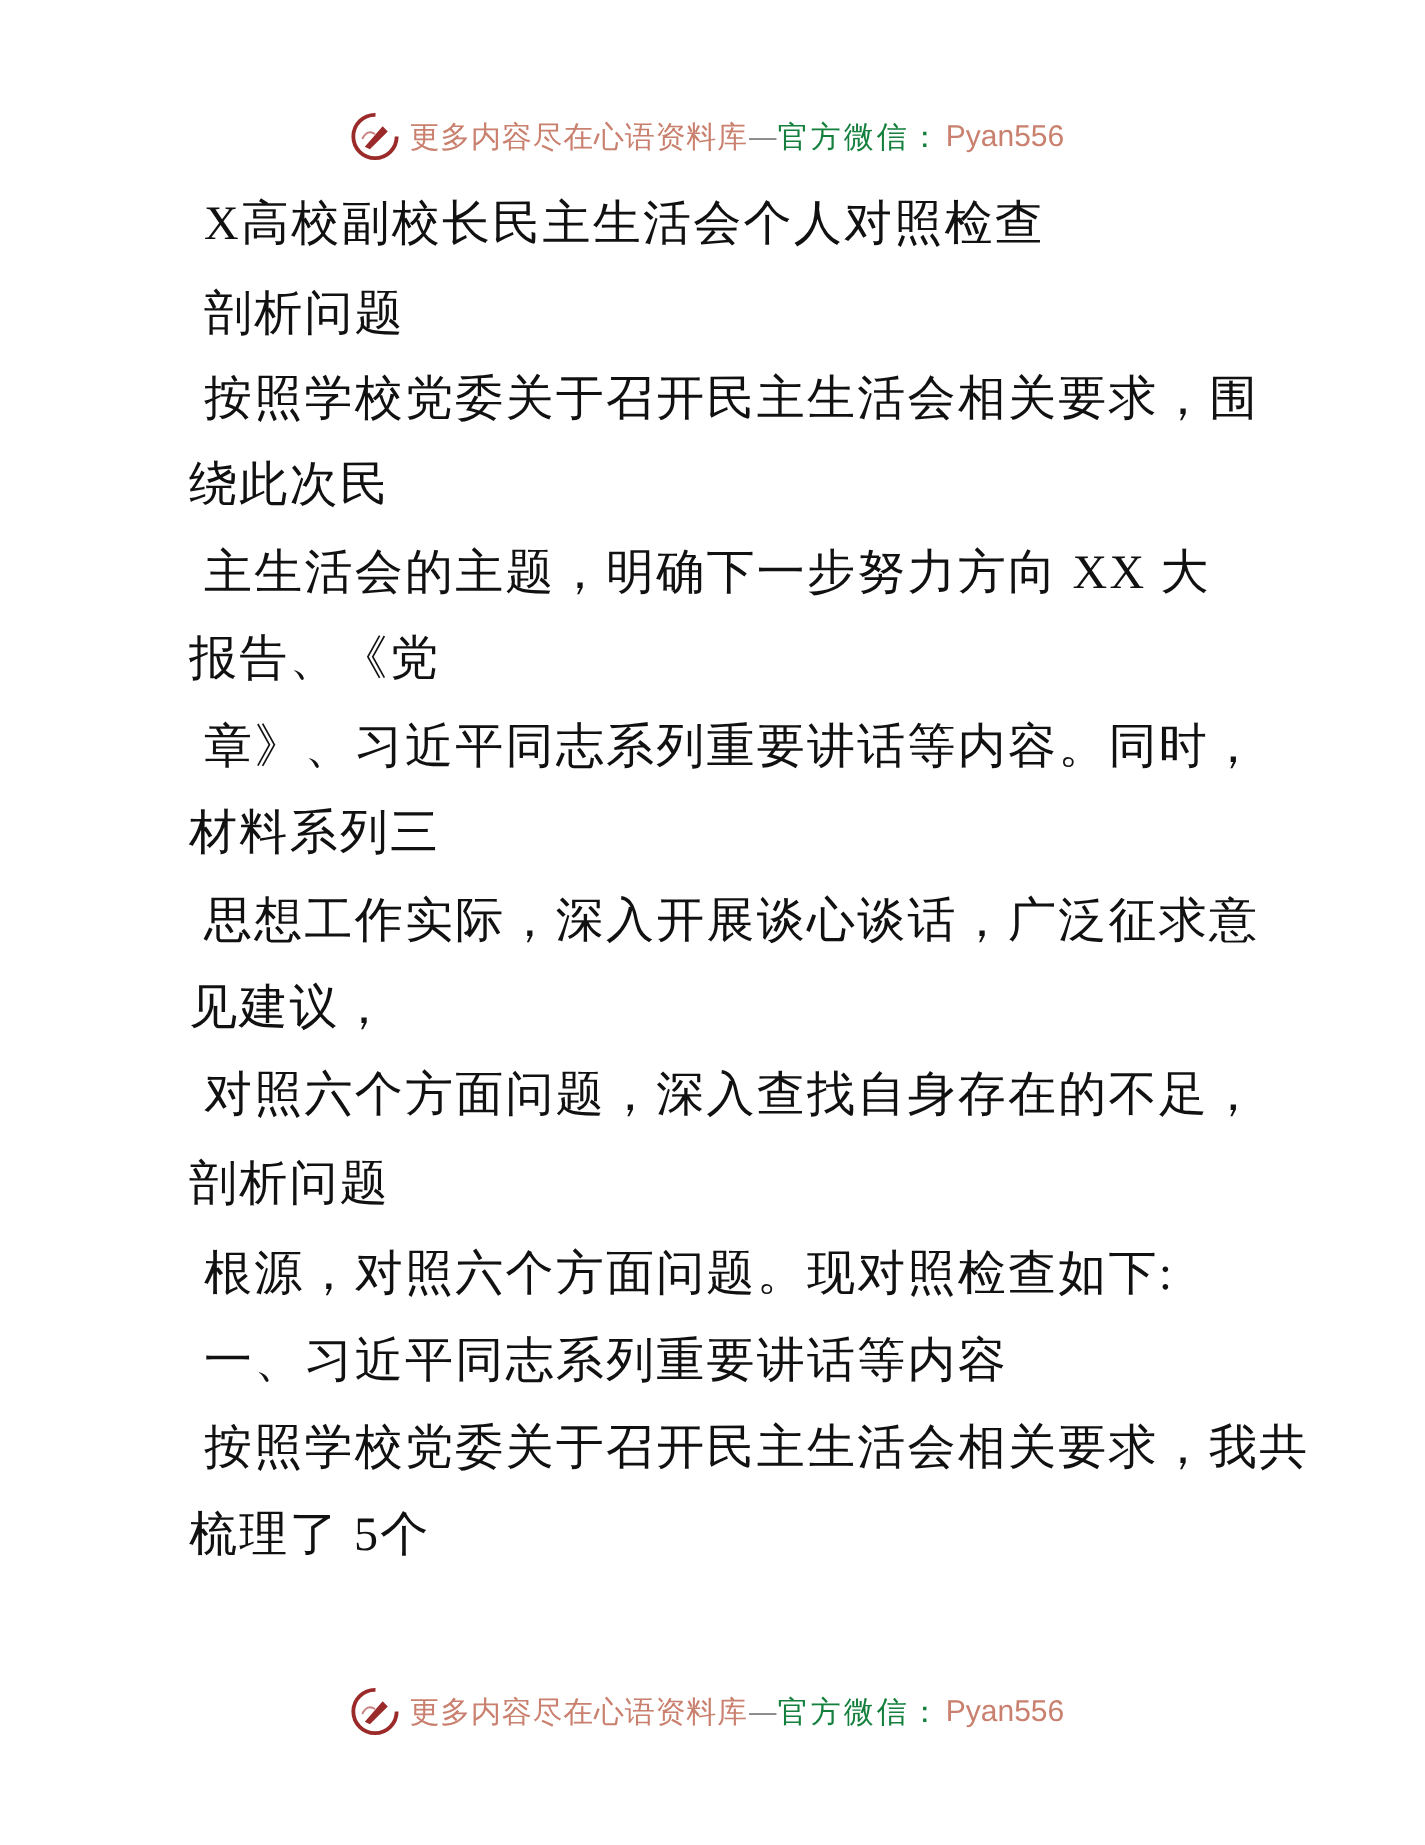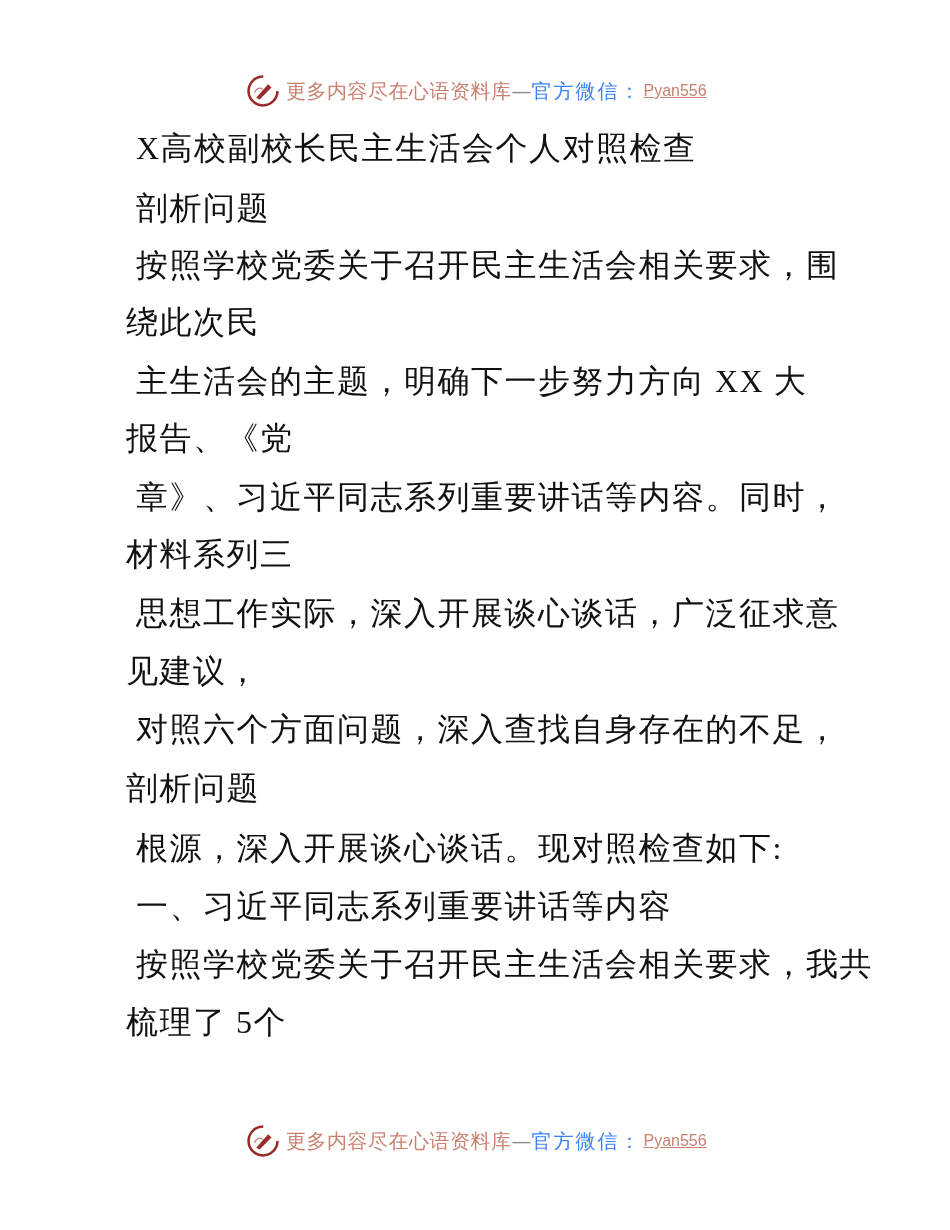--- a/index.html
+++ b/index.html
@@ -1,25 +1,25 @@
 <!DOCTYPE html>
 <html><head>
 <meta charset="utf-8">
 <style>
   html, body { margin: 0; padding: 0; background: #ffffff; }
   body { width: 950px; height: 1230px; position: relative; overflow: hidden;
          font-family: "DejaVu Serif", "Liberation Serif", serif; color: #111; }
-  .banner { position: absolute; left: 246px; height: 40px; display: flex; align-items: center; }
+  .banner { position: absolute; left: 233px; height: 40px; display: flex; align-items: center; }
   .banner.top { top: 71px; }
   .banner.bottom { top: 1121px; }
   .logo { width: 34px; height: 34px; margin-right: 6px; }
   .banner-red { color: #c9806f; font-size: 20px; font-family: "DejaVu Serif", serif; letter-spacing: 0.5px; }
   .banner-dash { color: #8a8a8a; font-size: 20px; }
-  .banner-gray { color: #3b82f6; font-size: 20px; font-family: "DejaVu Serif", serif; letter-spacing: 2px; }
-  .banner-id { color: #c9806f; font-size: 16px; font-family: "Liberation Sans", sans-serif; margin-left: 2px; text-decoration: underline; }
+  .banner-gray { color: #15803d; font-size: 20px; font-family: "DejaVu Serif", serif; letter-spacing: 2px; }
+  .banner-id { color: #c9806f; font-size: 20px; font-family: "Liberation Sans", sans-serif; margin-left: 2px; }
   .line { position: absolute; font-size: 32px; white-space: nowrap; letter-spacing: 1.5px;
           line-height: 40px; font-family: Liberation Serif, serif; }
   .ind { left: 136px; }
   .wrap { left: 98px; margin-left: 28px; }
 </style>
 </head>
 <body>
 
 <div class="banner top">
   <svg class="logo" viewBox="0 0 40 40">
@@ -39,21 +39,21 @@
   <div class="line ind" style="top:245px">按照学校党委关于召开民主生活会相关要求，围</div>
   <div class="line wrap" style="top:302px">绕此次民</div>
   <div class="line ind" style="top:361px">主生活会的主题，明确下一步努力方向 XX 大</div>
   <div class="line wrap" style="top:418px">报告、《党</div>
   <div class="line ind" style="top:477px">章》、习近平同志系列重要讲话等内容。同时，</div>
   <div class="line wrap" style="top:534px">材料系列三</div>
   <div class="line ind" style="top:593px">思想工作实际，深入开展谈心谈话，广泛征求意</div>
   <div class="line wrap" style="top:651px">见建议，</div>
   <div class="line ind" style="top:709px">对照六个方面问题，深入查找自身存在的不足，</div>
   <div class="line wrap" style="top:768px">剖析问题</div>
-  <div class="line ind" style="top:828px">根源，深入开展谈心谈话。现对照检查如下:</div>
+  <div class="line ind" style="top:828px">根源，对照六个方面问题。现对照检查如下:</div>
   <div class="line ind" style="top:886px">一、习近平同志系列重要讲话等内容</div>
   <div class="line ind" style="top:944px">按照学校党委关于召开民主生活会相关要求，我共</div>
   <div class="line wrap" style="top:1002px">梳理了 5个</div>
 </div>
 
 <div class="banner bottom">
   <svg class="logo" viewBox="0 0 40 40">
     <circle cx="20" cy="20" r="17" fill="none" stroke="#9b2a2a" stroke-width="3" stroke-dasharray="80 27"></circle>
     <path d="M12 28 L26 12 L30 16 L16 30 Z" fill="#9b2a2a"></path>
     <path d="M10 22 Q14 14 20 18" fill="none" stroke="#c98080" stroke-width="1.5"></path>

